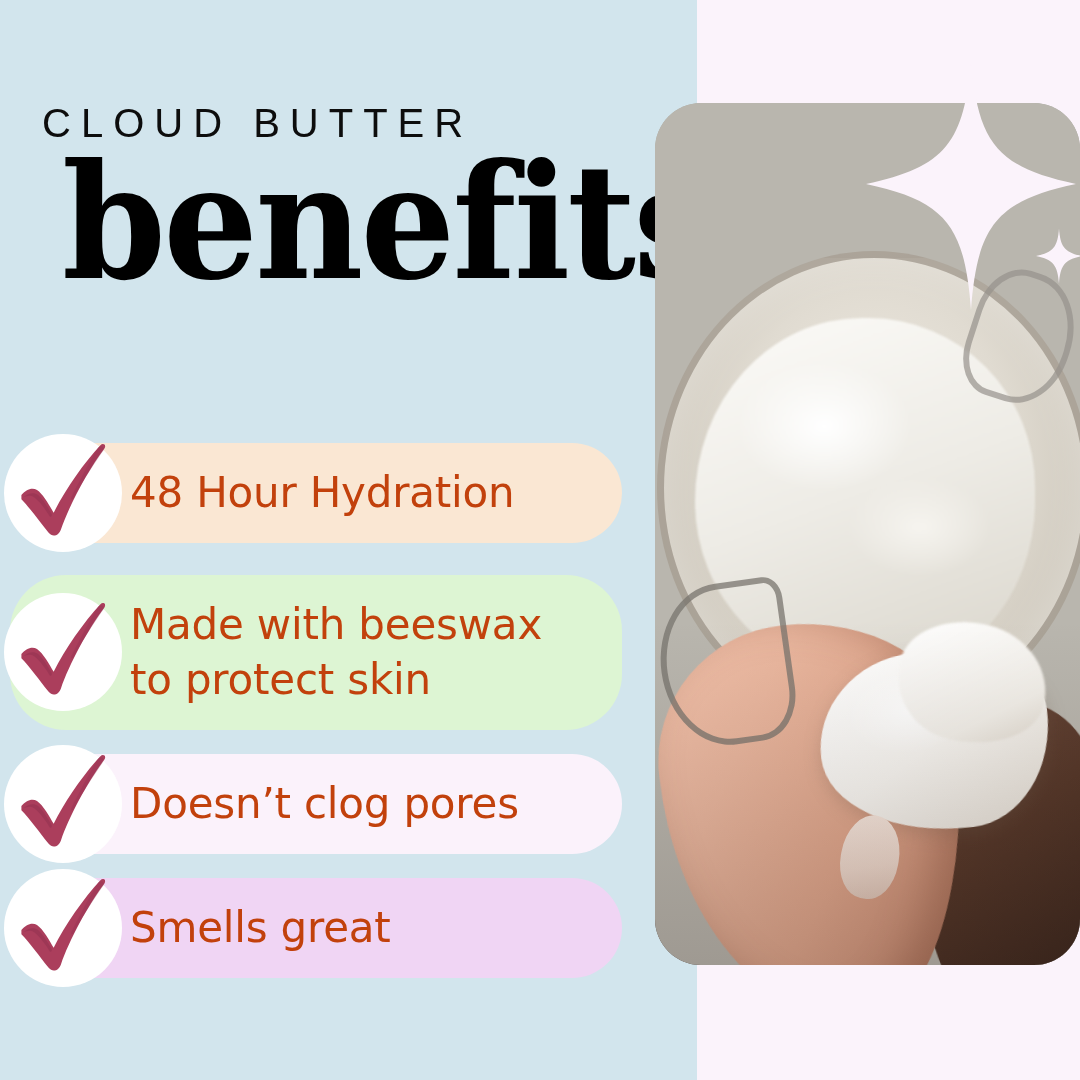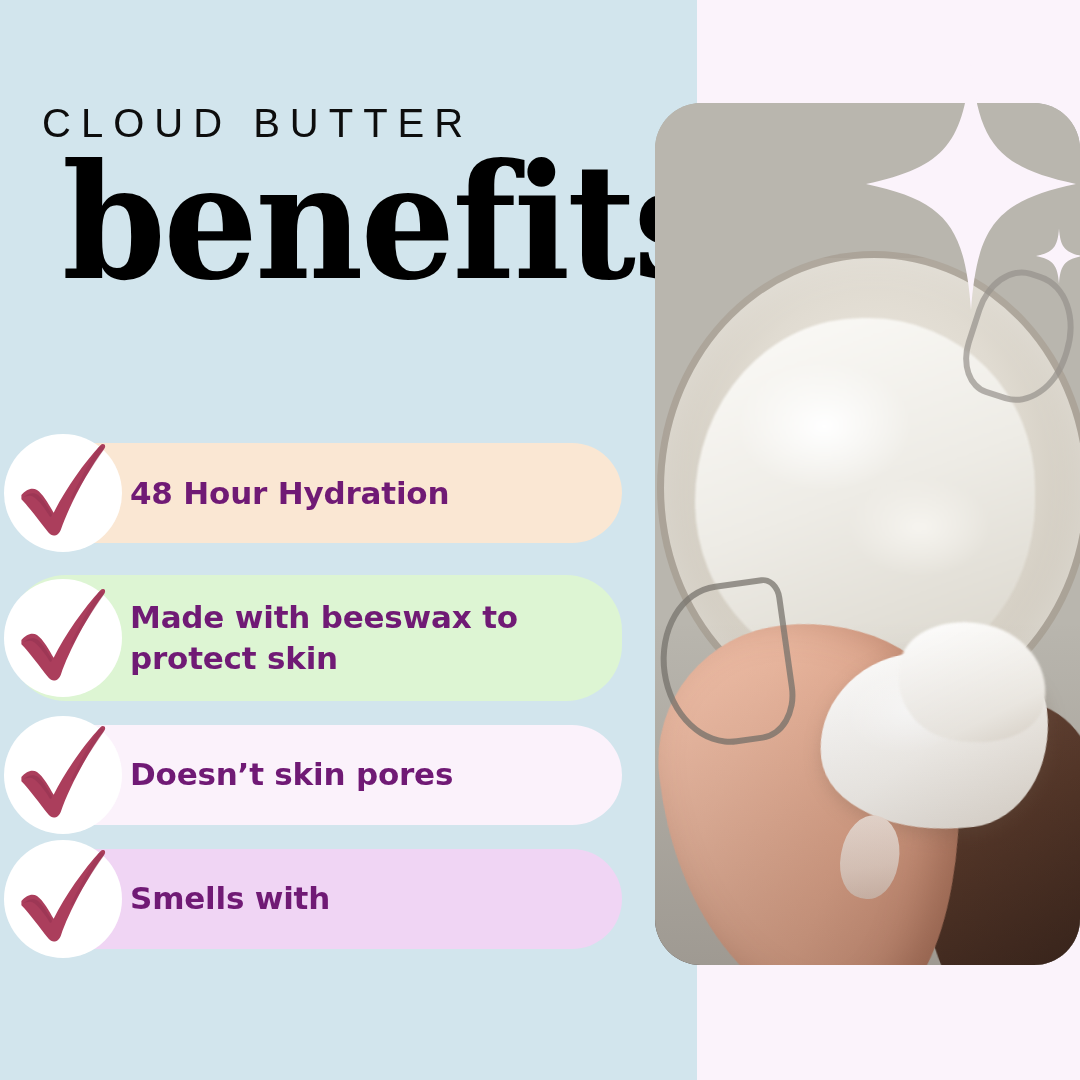--- a/index.html
+++ b/index.html
@@ -70,23 +70,23 @@
     width: 612px;
     box-sizing: border-box;
     border-radius: 56px;
     padding: 22px 28px 22px 120px;
     display: flex;
     align-items: center;
     min-height: 100px;
   }
   .pill-label {
     font-family: "DejaVu Sans", "Liberation Sans", sans-serif;
-    font-size: 31px;
-    font-weight: 700;
-    color: #701a75;
+    font-size: 42px;
+    font-weight: 400;
+    color: #c2410c;
     line-height: 1.32;
     letter-spacing: -0.2px;
   }
   .check-circle {
     position: absolute;
     left: 4px;
     top: 50%;
     transform: translateY(-50%);
     width: 118px;
     height: 118px;
@@ -304,34 +304,34 @@
         <svg viewBox="0 0 100 100" aria-hidden="true">
           <path d="M10 52 C14 47 20 44 25 47 C31 51 37 62 41 69 C52 47 70 21 86 4 C88 2 92 3 90 7 C74 28 56 62 48 85 C46 91 40 93 36 88 C28 78 17 63 10 56 Z" fill="#ab3e5c"></path>
           <path d="M12 54 C17 50 22 49 26 52 C30 55 35 63 39 70 C40 72 38 74 37 72 C32 64 25 55 20 53 C17 52 14 53 12 54 Z" fill="#923150" opacity="0.55"></path>
           <path d="M84 6 C86 4 90 5 89 9 C80 22 68 40 60 55 C59 57 57 56 58 54 C66 38 76 19 84 6 Z" fill="#923150" opacity="0.35"></path>
         </svg>
       </div>
     </div>
 
     <div class="benefit-row">
       <div class="pill" style="background: rgb(251, 242, 251);">
-        <span class="pill-label">Doesn’t skin pores</span>
+        <span class="pill-label">Doesn’t clog pores</span>
       </div>
       <div class="check-circle">
         <svg viewBox="0 0 100 100" aria-hidden="true">
           <path d="M10 52 C14 47 20 44 25 47 C31 51 37 62 41 69 C52 47 70 21 86 4 C88 2 92 3 90 7 C74 28 56 62 48 85 C46 91 40 93 36 88 C28 78 17 63 10 56 Z" fill="#ab3e5c"></path>
           <path d="M12 54 C17 50 22 49 26 52 C30 55 35 63 39 70 C40 72 38 74 37 72 C32 64 25 55 20 53 C17 52 14 53 12 54 Z" fill="#923150" opacity="0.55"></path>
           <path d="M84 6 C86 4 90 5 89 9 C80 22 68 40 60 55 C59 57 57 56 58 54 C66 38 76 19 84 6 Z" fill="#923150" opacity="0.35"></path>
         </svg>
       </div>
     </div>
 
     <div class="benefit-row">
       <div class="pill" style="background: rgb(240, 213, 244);">
-        <span class="pill-label">Smells with</span>
+        <span class="pill-label">Smells great</span>
       </div>
       <div class="check-circle">
         <svg viewBox="0 0 100 100" aria-hidden="true">
           <path d="M10 52 C14 47 20 44 25 47 C31 51 37 62 41 69 C52 47 70 21 86 4 C88 2 92 3 90 7 C74 28 56 62 48 85 C46 91 40 93 36 88 C28 78 17 63 10 56 Z" fill="#ab3e5c"></path>
           <path d="M12 54 C17 50 22 49 26 52 C30 55 35 63 39 70 C40 72 38 74 37 72 C32 64 25 55 20 53 C17 52 14 53 12 54 Z" fill="#923150" opacity="0.55"></path>
           <path d="M84 6 C86 4 90 5 89 9 C80 22 68 40 60 55 C59 57 57 56 58 54 C66 38 76 19 84 6 Z" fill="#923150" opacity="0.35"></path>
         </svg>
       </div>
     </div>
 

